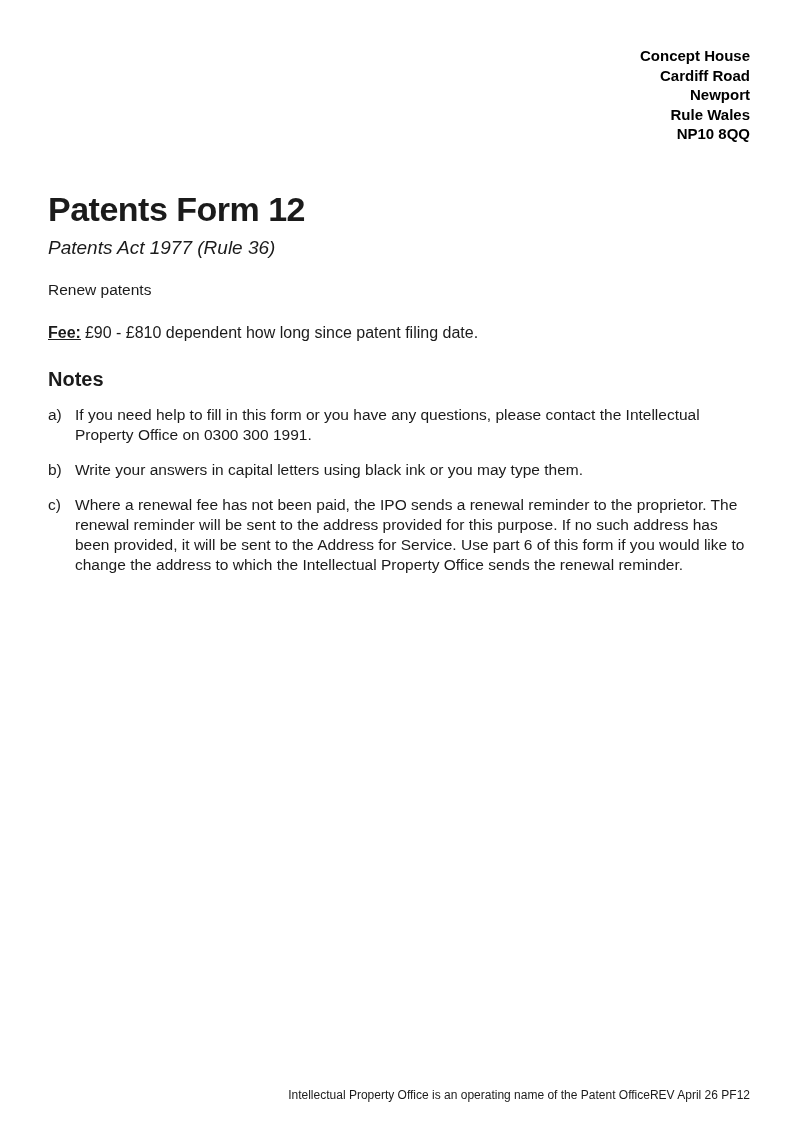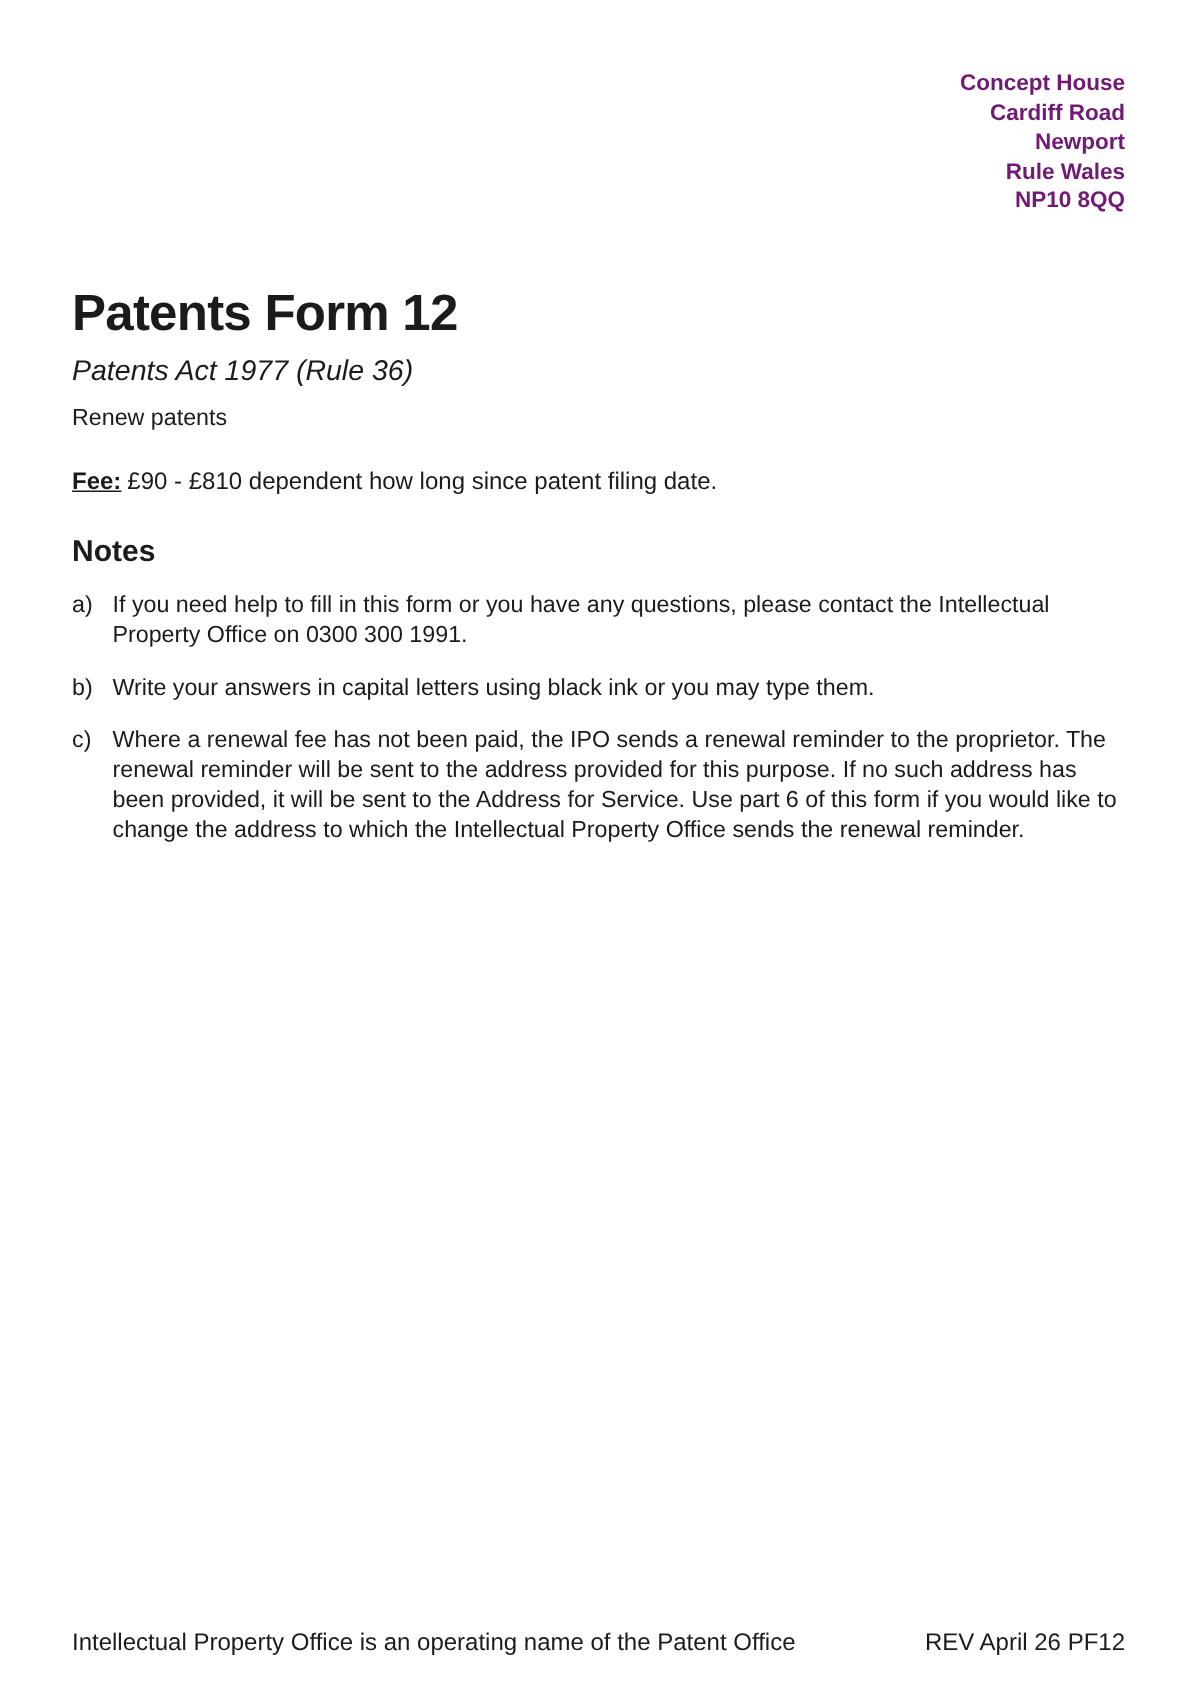--- a/index.html
+++ b/index.html
@@ -45,21 +45,21 @@
   }
 
   .address {
     position: absolute;
     top: 46px;
     right: 50px;
     text-align: right;
     font-size: 15px;
     font-weight: 700;
     line-height: 19.5px;
-    color: #701a75;
+    color: #000000;
   }
 
   
   .main {
     position: absolute;
     left: 48px;
     top: 191px;
     width: 706px;
   }
   .form-title {
@@ -69,21 +69,21 @@
     font-weight: 700;
     letter-spacing: -0.5px;
   }
   .act-line {
     margin-top: 11px;
     font-size: 19px;
     line-height: 20px;
     font-style: italic;
   }
   .purpose-line {
-    margin-top: 11px;
+    margin-top: 22px;
     font-size: 15.5px;
     line-height: 20px;
   }
   .fee-line {
     margin-top: 23px;
     font-size: 16px;
     line-height: 20px;
   }
   .fee-label {
     font-weight: 700;
@@ -113,22 +113,22 @@
     max-width: 680px;
   }
 
   
   .footer {
     position: absolute;
     left: 48px;
     right: 50px;
     bottom: 28px;
     display: flex;
-    justify-content: space-between;
-    font-size: 16px;
+    justify-content: flex-end;
+    font-size: 12px;
     line-height: 13px;
     color: #1b1b1b;
     margin-top: 28px;
   }
 </style>
 </head>
 <body>
 
 <div class="page">
 

